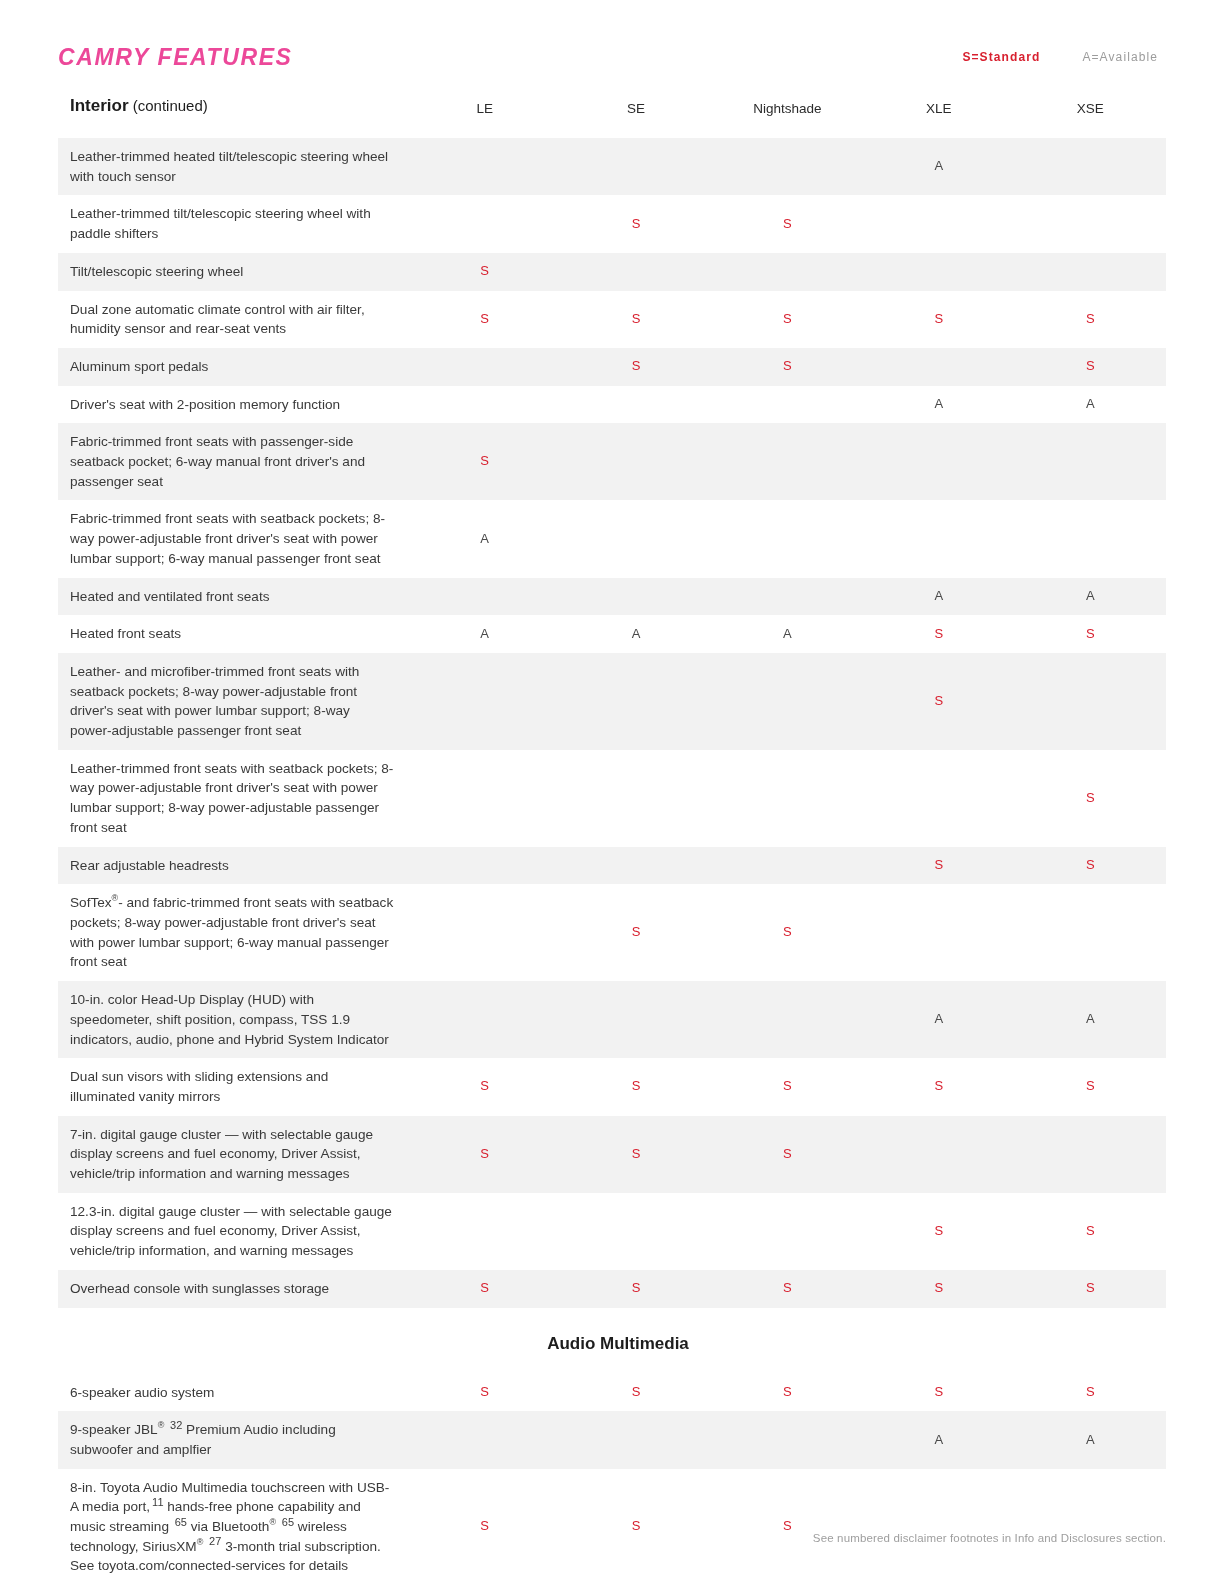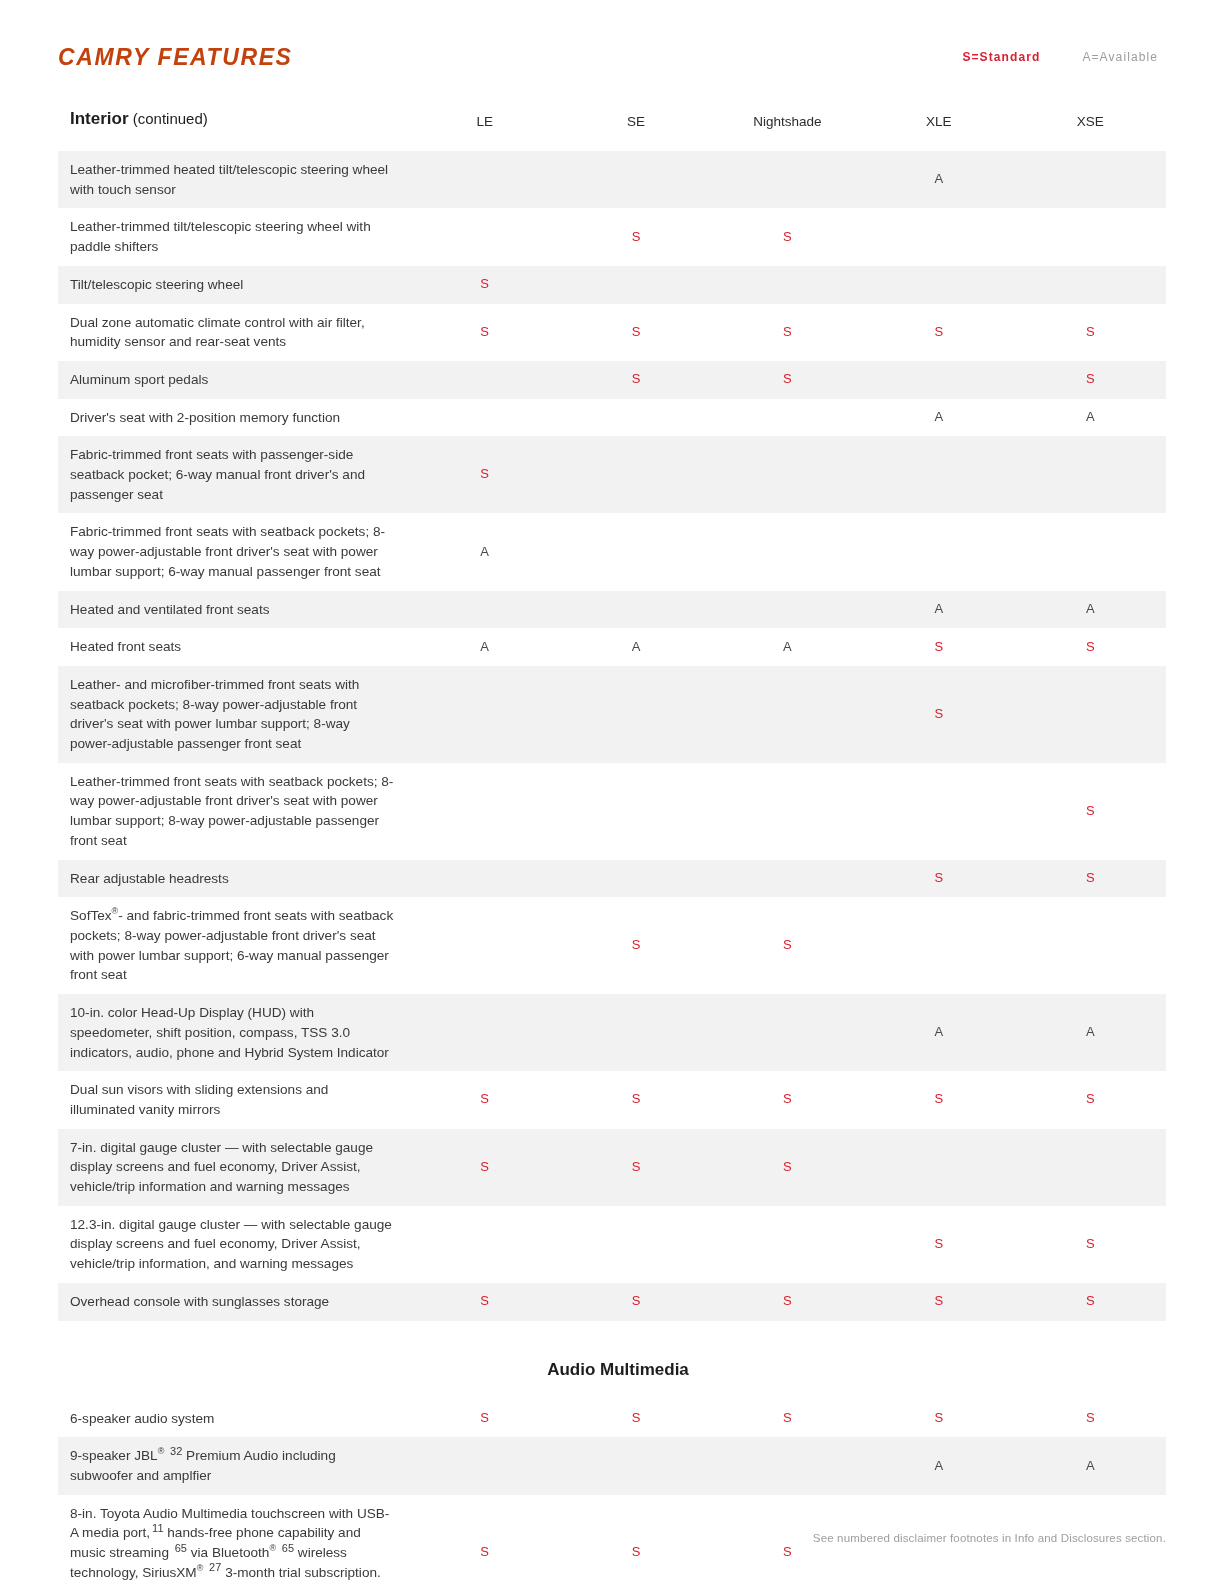--- a/index.html
+++ b/index.html
@@ -29,21 +29,21 @@
     height: 96px;
   }
   .doc-title {
     position: absolute;
     left: 0;
     top: 44px;
     font-size: 23px;
     font-style: italic;
     font-weight: bold;
     letter-spacing: 1.6px;
-    color: #c2410c;
+    color: #ec4899;
   }
   .legend {
     position: absolute;
     right: 8px;
     top: 50px;
     font-size: 12px;
     letter-spacing: 1.1px;
   }
   .legend .std {
     color: #d8202f;
@@ -53,21 +53,20 @@
   .legend .avl {
     color: #9c9c9c;
     font-weight: normal;
   }
 
   
   .feature-table {
     width: 100%;
     border-collapse: collapse;
     table-layout: fixed;
-    margin-top: 13px;
   }
   .feature-table col.c-feature { width: 350px; }
   .feature-table col.c-trim    { width: 151px; }
 
   thead th {
     padding: 0 0 22px 0;
     font-size: 13.5px;
     font-weight: normal;
     color: #2b2b2b;
     text-align: center;
@@ -269,21 +268,21 @@
         </tr>
         <tr>
           <td class="feature">SofTex<span class="reg">®</span>- and fabric-trimmed front seats with seatback pockets; 8-way power-adjustable front driver's seat with power lumbar support; 6-way manual passenger front seat</td>
           <td class="mark "></td>
           <td class="mark s">S</td>
           <td class="mark s">S</td>
           <td class="mark "></td>
           <td class="mark "></td>
         </tr>
         <tr class="band">
-          <td class="feature">10-in. color Head-Up Display (HUD) with speedometer, shift position, compass, TSS 3.0 indicators, audio, phone and Hybrid System Indicator</td>
+          <td class="feature">10-in. color Head-Up Display (HUD) with speedometer, shift position, compass, TSS 1.9 indicators, audio, phone and Hybrid System Indicator</td>
           <td class="mark "></td>
           <td class="mark "></td>
           <td class="mark "></td>
           <td class="mark a">A</td>
           <td class="mark a">A</td>
         </tr>
         <tr>
           <td class="feature">Dual sun visors with sliding extensions and illuminated vanity mirrors</td>
           <td class="mark s">S</td>
           <td class="mark s">S</td>

